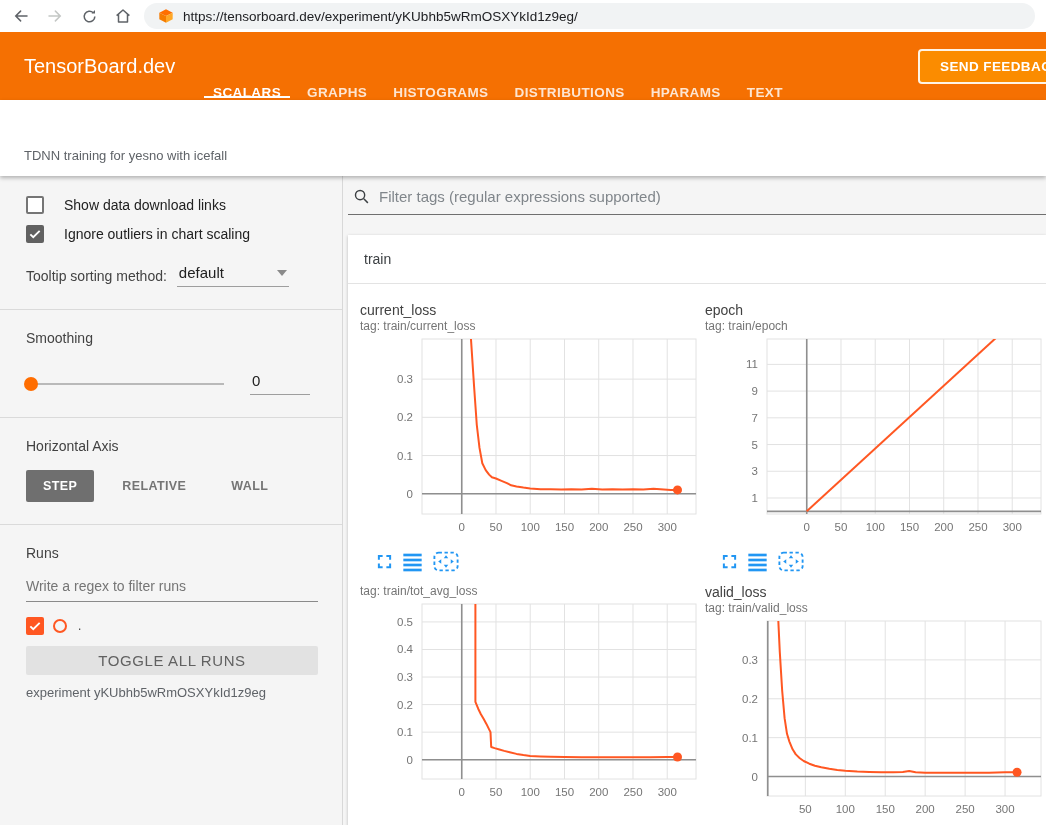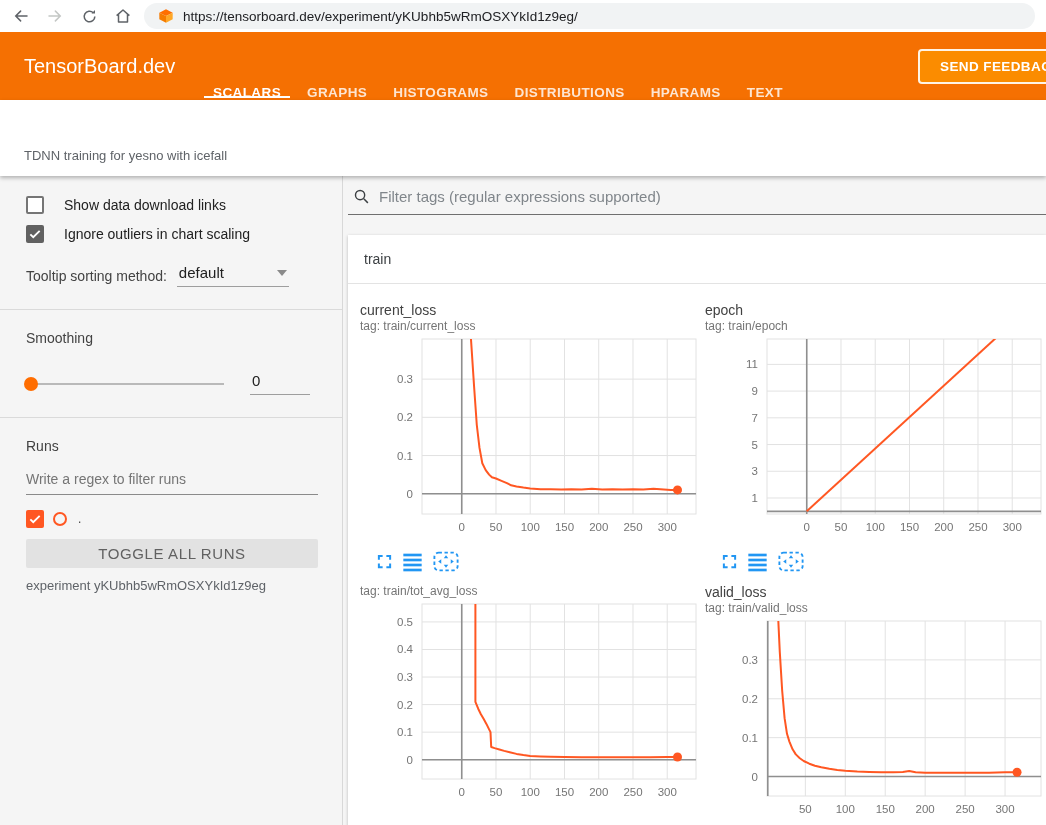--- a/index.html
+++ b/index.html
@@ -162,20 +162,28 @@
     <div class="side-sec">
       <div class="sec-label">Smoothing</div>
       <div class="slider-row">
         <div class="slider-track">
           <div class="slider-thumb"></div>
         </div>
         <div class="slider-value">0</div>
       </div>
     </div>
 
+    <div class="side-sec">
+      <div class="sec-label">Horizontal Axis</div>
+      <div class="axis-btns">
+        <button class="axis-btn selected">STEP</button>
+        <button class="axis-btn">RELATIVE</button>
+        <button class="axis-btn">WALL</button>
+      </div>
+    </div>
 
     <div class="side-sec">
       <div class="sec-label">Runs</div>
       <input class="regex-input" type="text" placeholder="Write a regex to filter runs" style="">
       <div class="run-row">
         <span class="cb checked-orange">
           <svg width="14" height="14" viewBox="0 0 24 24">
               <path d="M4 12.5l5 5L20 6.5" fill="none" stroke="#fff" stroke-width="3.2"></path>
             </svg>
         </span>

